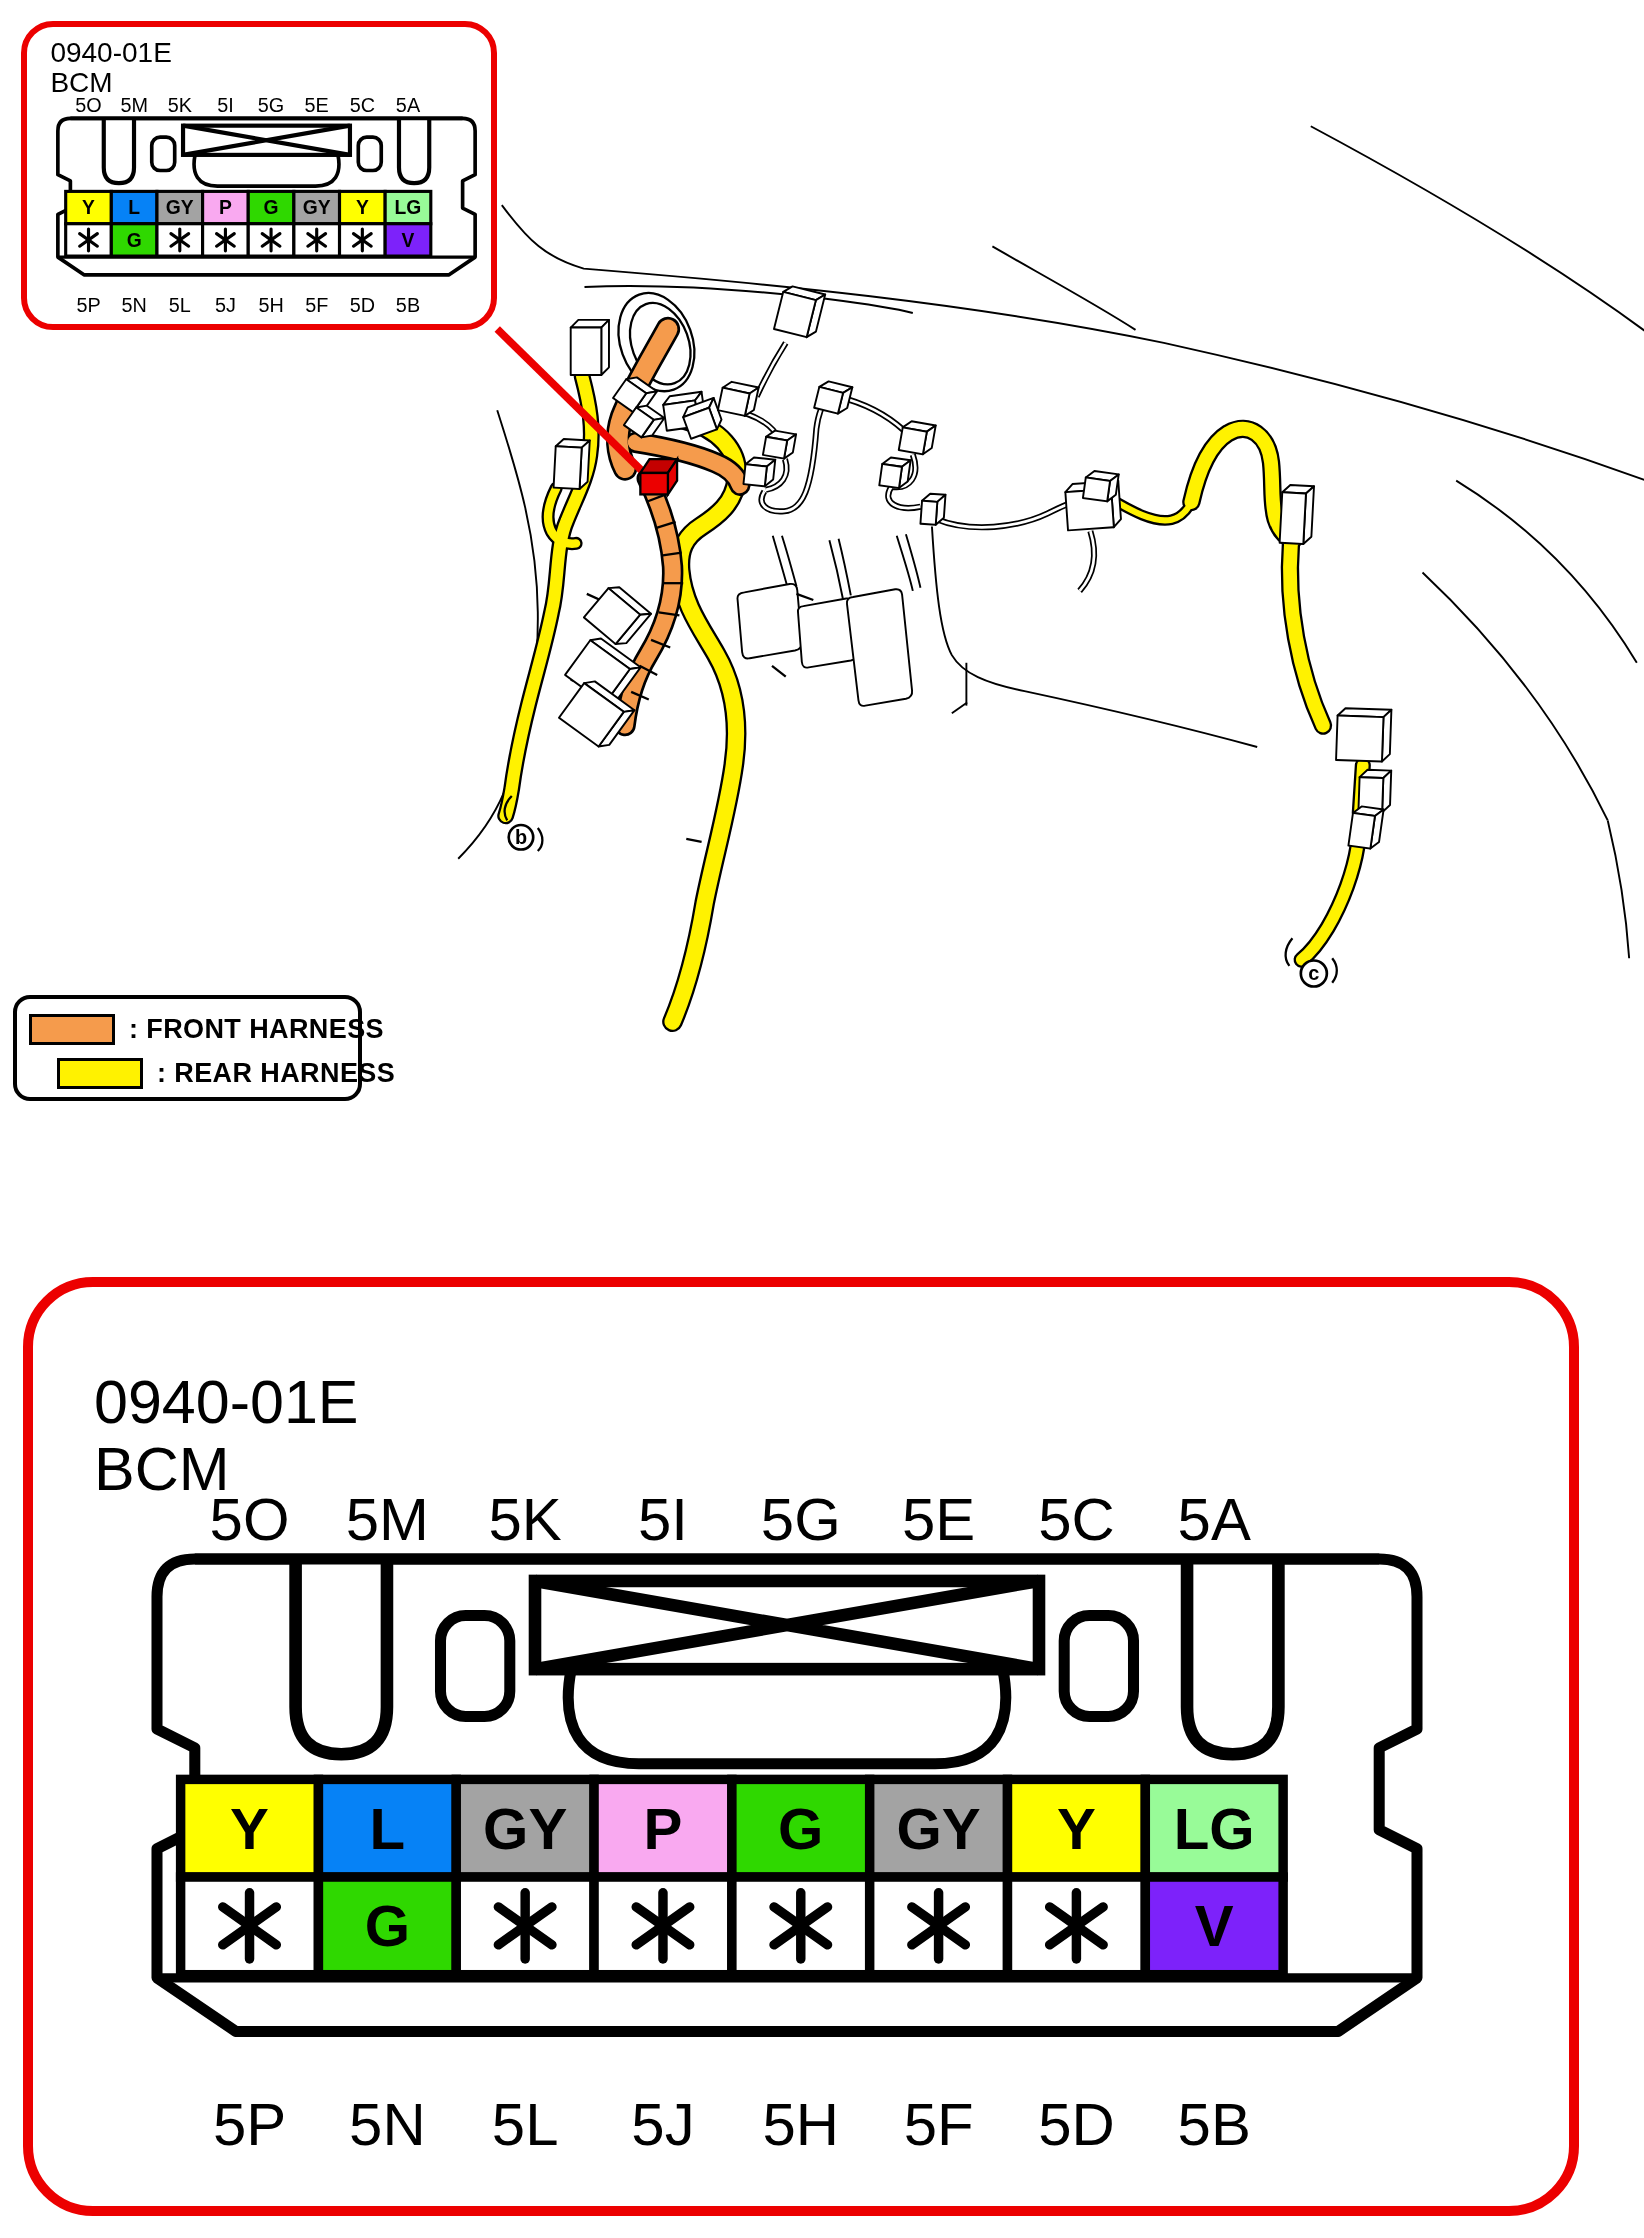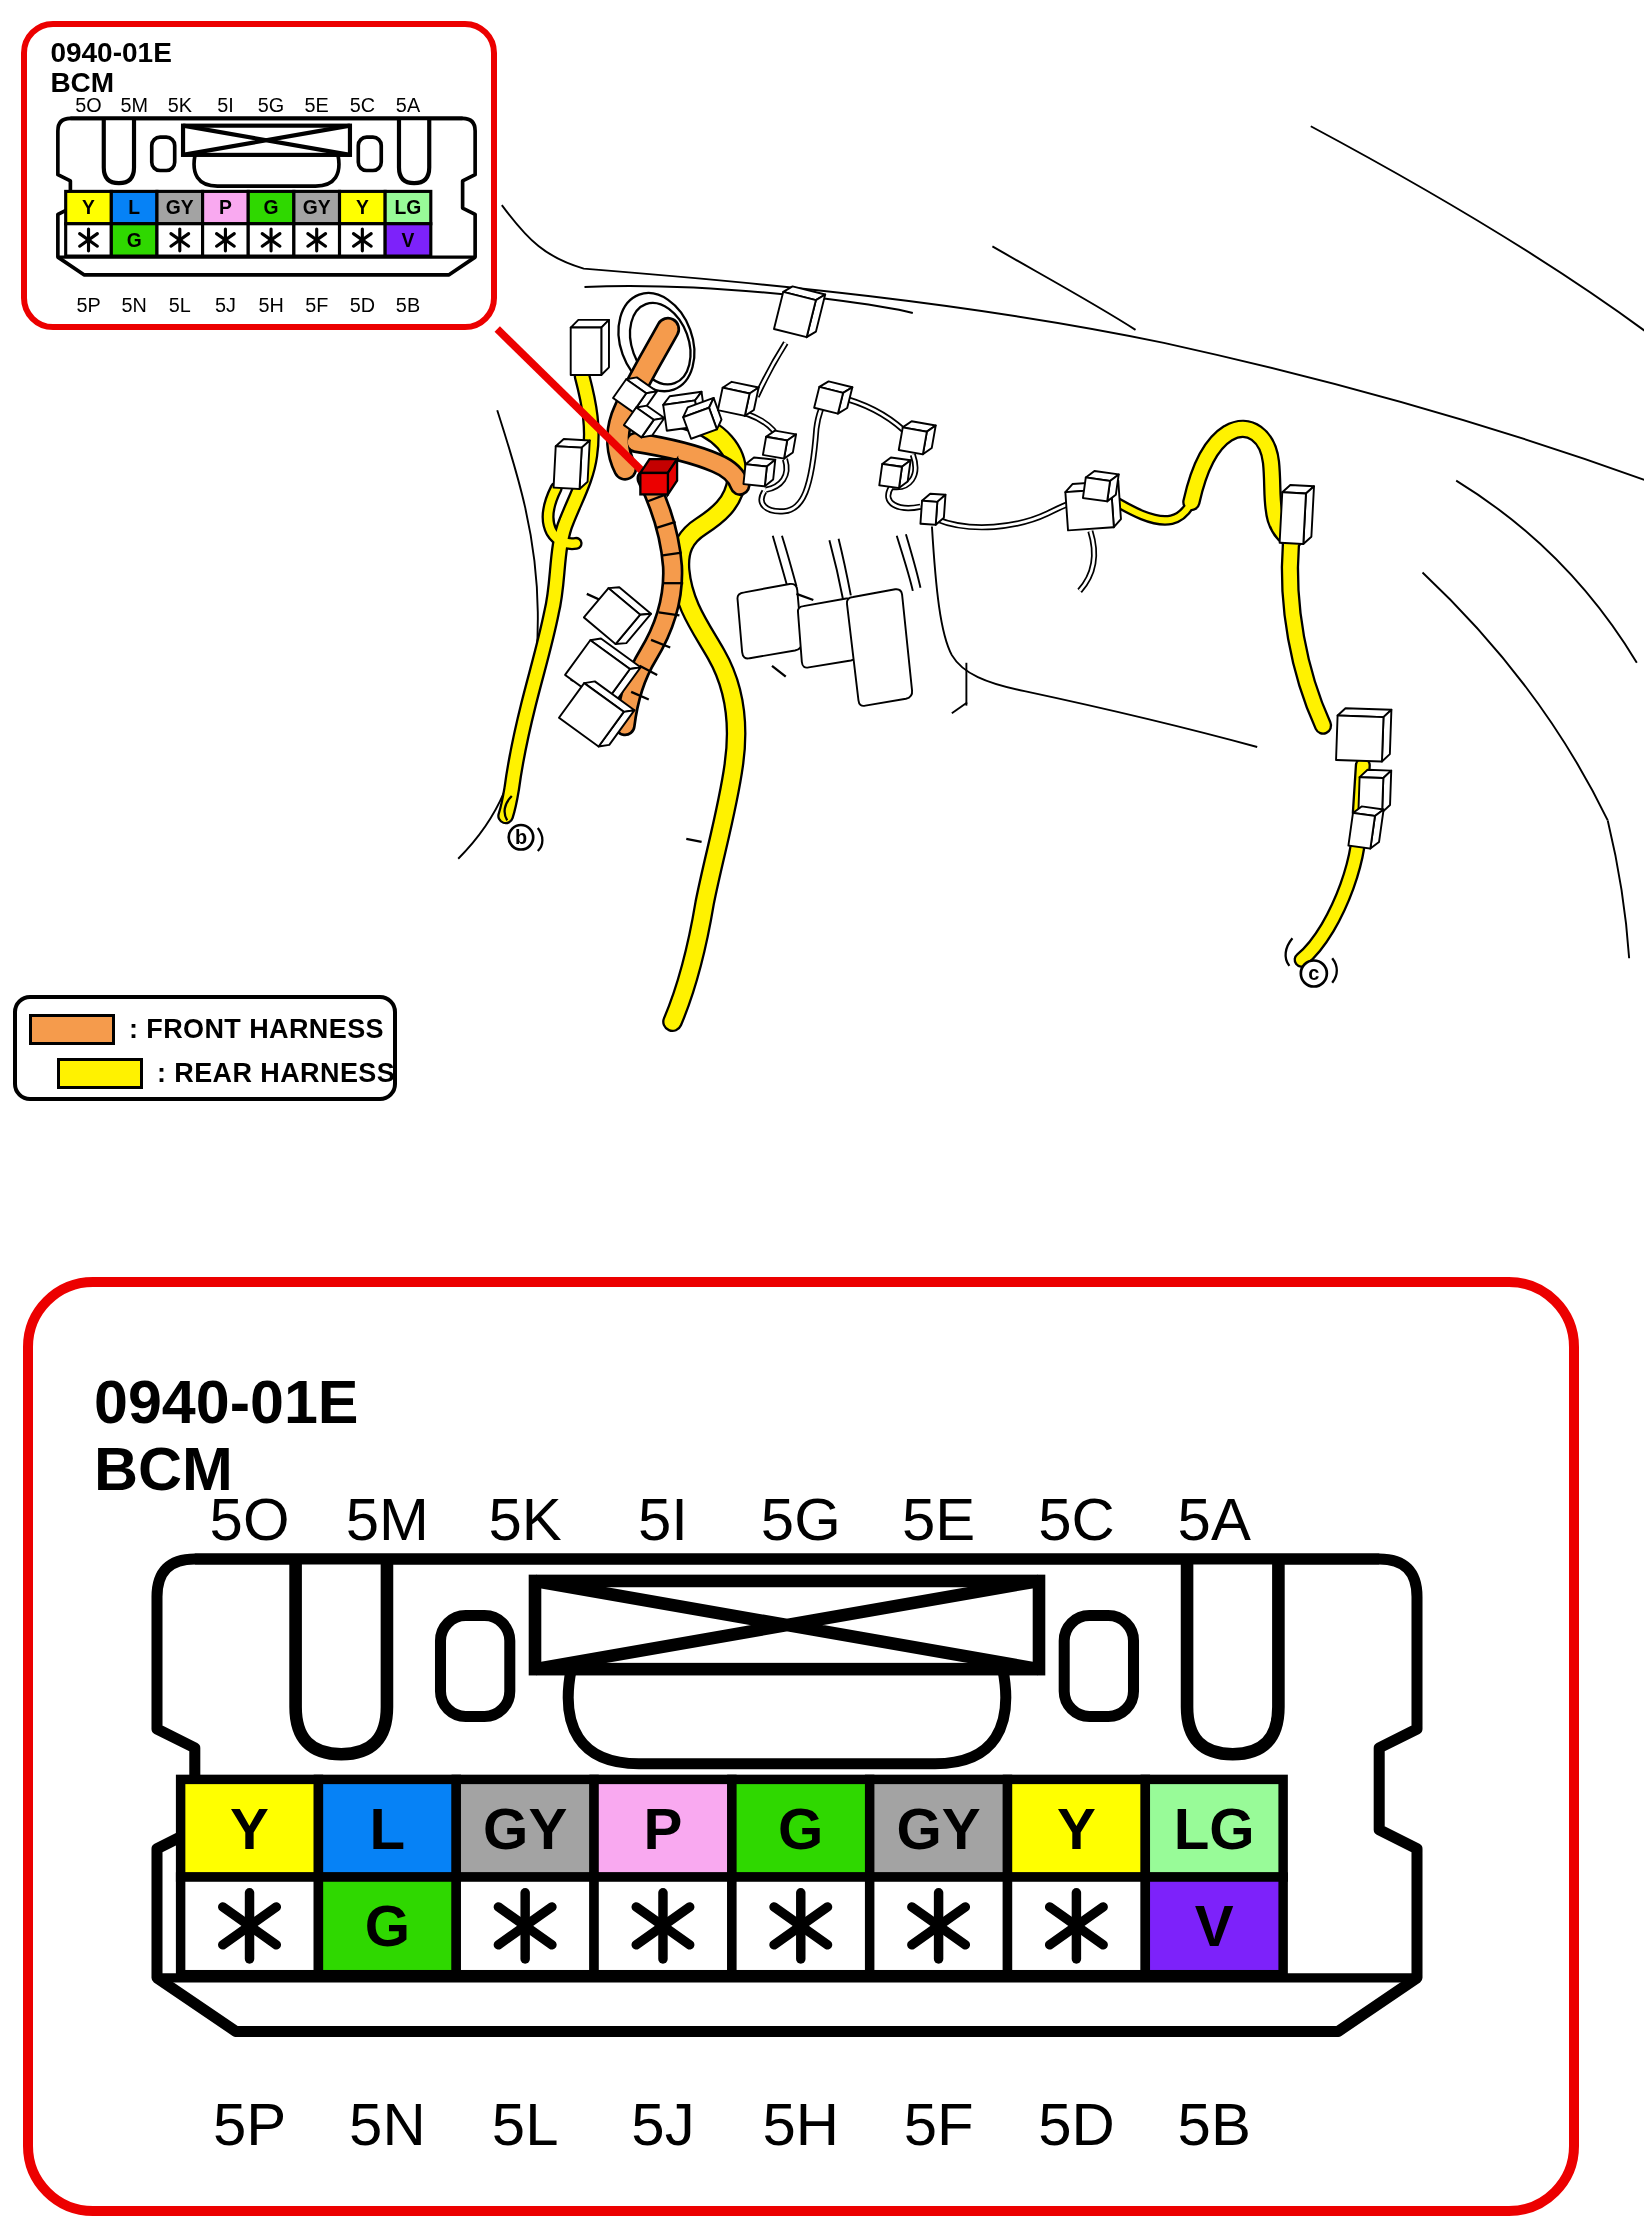--- a/index.html
+++ b/index.html
@@ -1,29 +1,29 @@
 <!DOCTYPE html>
 <html style="font-size:12.2px"><head>
 <meta charset="utf-8">
 <style>
   html,body{margin:0;padding:0;background:#fff;}
   #page{position:relative;width:1645px;height:2239px;background:#fff;overflow:hidden;
         font-family:"Liberation Sans",sans-serif;color:#000;}
   .callout{position:absolute;border-style:solid;border-color:#ec0000;background:#fff;box-sizing:border-box;}
   #small-callout{left:21.4px;top:21.4px;width:476px;height:309px;border-width:6.1px;border-radius:32px;z-index:3;}
   #big-callout{left:23px;top:1277px;width:1556px;height:939px;border-width:10px;border-radius:70px;z-index:3;}
-  .co-title{position:absolute;font-weight:bold;line-height:1.05;white-space:nowrap;}
+  .co-title{position:absolute;font-weight:normal;line-height:1.05;white-space:nowrap;}
   #small-callout .co-id{left:23px;top:10.7px;font-size:28px;}
   #small-callout .co-name{left:23px;top:41px;font-size:28px;}
   #big-callout .co-id{left:61px;top:83px;font-size:61px;}
   #big-callout .co-name{left:61px;top:150px;font-size:61px;}
   .connector-svg{position:absolute;}
   #small-conn{left:9.2px;top:64px;width:459px;height:230px;}
   #big-conn{left:61px;top:190px;width:1386px;height:693px;}
-  #legend{position:absolute;left:13px;top:995px;width:384px;height:106px;border:4.6px solid #000;
+  #legend{position:absolute;left:13px;top:995px;width:349px;height:106px;border:4.6px solid #000;
           border-radius:17px;background:#fff;box-sizing:border-box;z-index:3;}
   .legend-row{position:absolute;left:12.2px;height:34px;display:flex;align-items:center;}
   .legend-row.r0{top:13.8px;} .legend-row.r1{top:57px;padding-left:28px;}
   .legend-swatch{width:86px;height:31px;border:3.8px solid #000;box-sizing:border-box;flex:0 0 auto;}
   .legend-label{margin-left:13.8px;font-size:27px;font-weight:bold;white-space:nowrap;letter-spacing:0.4px;}
   #illustration{position:absolute;left:0;top:0;z-index:1;}
 </style>
 </head>
 <body>
 <div id="page">

